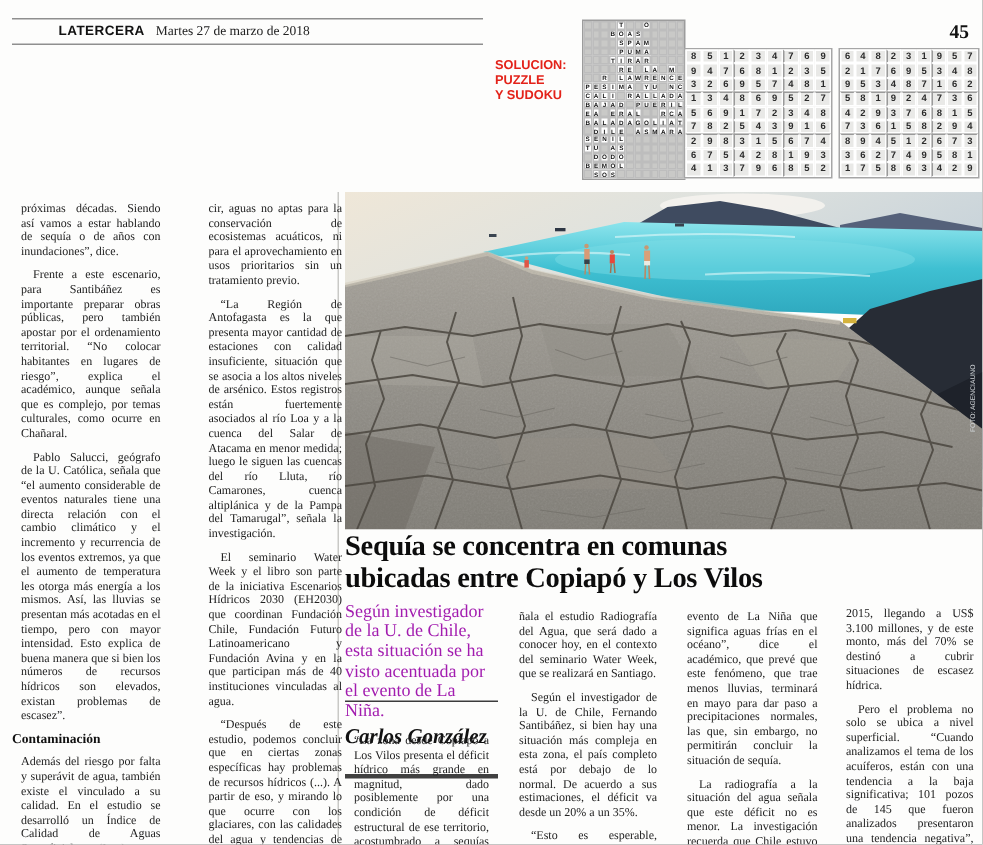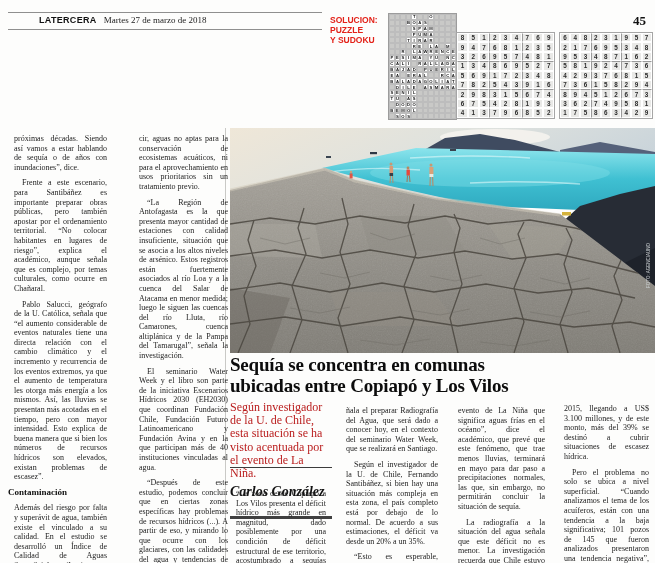--- a/index.html
+++ b/index.html
@@ -8,21 +8,21 @@
   .hrule{position:absolute;height:1px;background:#8f8f8f;}
   .vrule{position:absolute;width:1px;background:#c9c9c6;}
 
   
   .brand-row{position:absolute;top:15px;left:8px;font-size:9px;white-space:nowrap;padding-left:31px;}
   .brand{font-family:"Liberation Sans",sans-serif;font-weight:bold;letter-spacing:.3px;font-size:9px;color:#111;}
   .date{font-size:9px;color:#222;margin-left:5px;}
   .pagenum{position:absolute;top:13px;right:9px;font-size:13px;font-weight:bold;color:#111;}
 
   
-  .puzzle-label{position:absolute;left:330px;top:15px;width:58px;
+  .puzzle-label{position:absolute;left:330px;top:38px;width:58px;
     font-family:"Liberation Sans",sans-serif;font-weight:bold;font-size:8.5px;line-height:1.2;
     white-space:pre-line;color:#e32219;}
   .crossword{position:absolute;left:388px;top:13px;display:grid;
     grid-template-columns:repeat(12,5.6px);grid-auto-rows:5.85px;border:1px solid #9c9c9c;background:#fff;}
   .cw-cell{box-sizing:border-box;border:0.5px solid #bdbdbd;background:#fff;color:#111;
     font:bold 4.2px "Liberation Sans",sans-serif;display:flex;align-items:center;justify-content:center;}
   .cw-cell.block{background:#c9c9c7;}
   .sudoku{position:absolute;display:grid;border:1px solid #a6a6a6;background:#fff;}
   #sudoku1{left:456px;top:32px;grid-template-columns:repeat(9,10.8px);grid-auto-rows:9.4px;}
   #sudoku2{left:559px;top:32px;grid-template-columns:repeat(9,10.2px);grid-auto-rows:9.4px;}
@@ -36,21 +36,21 @@
   .textcol p{margin:6px;}
   .textcol p + p{text-indent:8px;}
   #col1{left:8px;width:105px;}
   #col2{left:133px;width:101px;}
   .subhead{font-weight:bold;font-size:9px;margin:5px 0 1px 0;color:#111;}
 
   
   .photo{position:absolute;left:230px;top:128px;width:425px;height:225px;}
   .headline{position:absolute;left:230px;top:354px;width:320px;font-size:19px;font-weight:bold;
     line-height:21px;letter-spacing:-.2px;color:#0c0c0c;}
-  .lede{position:absolute;left:230px;top:401px;width:102px;font-size:12px;line-height:13.2px;color:#b91c1c;}
+  .lede{position:absolute;left:230px;top:401px;width:102px;font-size:12px;line-height:13.2px;color:#a21caf;}
   .byline-block{position:absolute;left:230px;top:467px;width:102px;border-top:1px solid #3c3c3c;
     border-bottom:3px solid #404040;padding:16px 0;font-size:14px;font-weight:bold;font-style:italic;color:#111;}
   #col3{left:230px;top:483px;width:102px;}
   #col4{left:340px;top:400px;width:104px;}
   #col5{left:452px;top:400px;width:99px;}
   #col6{left:558px;top:398px;width:97px;}
 </style>
 </head>
 <body>
 
@@ -574,31 +574,31 @@
   <div class="lede">Según investigador de la U. de Chile, esta situación se ha visto acentuada por el evento de La Niña.</div>
   <div class="byline-block">Carlos González</div>
 
   <div class="textcol" id="col3" style="top:483px">
     <div>
         <p>“La zona desde Copiapó a Los Vilos presenta el déficit hídrico más grande en magnitud, dado posiblemente por una condición de déficit estructural de ese territorio, acostumbrado a sequías prolongadas”, se-</p>
       </div>
   </div>
   <div class="textcol" id="col4" style="top:400px">
     <div>
-        <p>ñala el preparar Radiografía del Agua, que será dado a conocer hoy, en el contexto del seminario Water Week, que se realizará en Santiago.</p>
+        <p>ñala el estudio Radiografía del Agua, que será dado a conocer hoy, en el contexto del seminario Water Week, que se realizará en Santiago.</p>
         <p>Según el investigador de la U. de Chile, Fernando Santibáñez, si bien hay una situación más compleja en esta zona, el país completo está por debajo de lo normal. De acuerdo a sus estimaciones, el déficit va desde un 20% a un 35%.</p>
         <p>“Esto es esperable, porque estamos pasando una</p>
       </div>
   </div>
   <div class="textcol" id="col5" style="top:400px">
     <div>
         <p>evento de La Niña que significa aguas frías en el océano”, dice el académico, que prevé que este fenómeno, que trae menos lluvias, terminará en mayo para dar paso a precipitaciones normales, las que, sin embargo, no permitirán concluir la situación de sequía.</p>
         <p>La radiografía a la situación del agua señala que este déficit no es menor. La investigación recuerda que Chile estuvo entre los 10 países con mayor gasto asociado a desastres en</p>
       </div>
   </div>
   <div class="textcol" id="col6" style="top:398px">
     <div>
-        <p>2015, llegando a US$ 3.100 millones, y de este monto, más del 39% se destinó a cubrir situaciones de escasez hídrica.</p>
+        <p>2015, llegando a US$ 3.100 millones, y de este monto, más del 70% se destinó a cubrir situaciones de escasez hídrica.</p>
         <p>Pero el problema no solo se ubica a nivel superficial. “Cuando analizamos el tema de los acuíferos, están con una tendencia a la baja significativa; 101 pozos de 145 que fueron analizados presentaron una tendencia negativa”, señala Ulrike Broschek, subgerente de Sustentabilidad de Fundación Chile.●</p>
       </div>
   </div>
 
 </div>
 
 </body></html>

